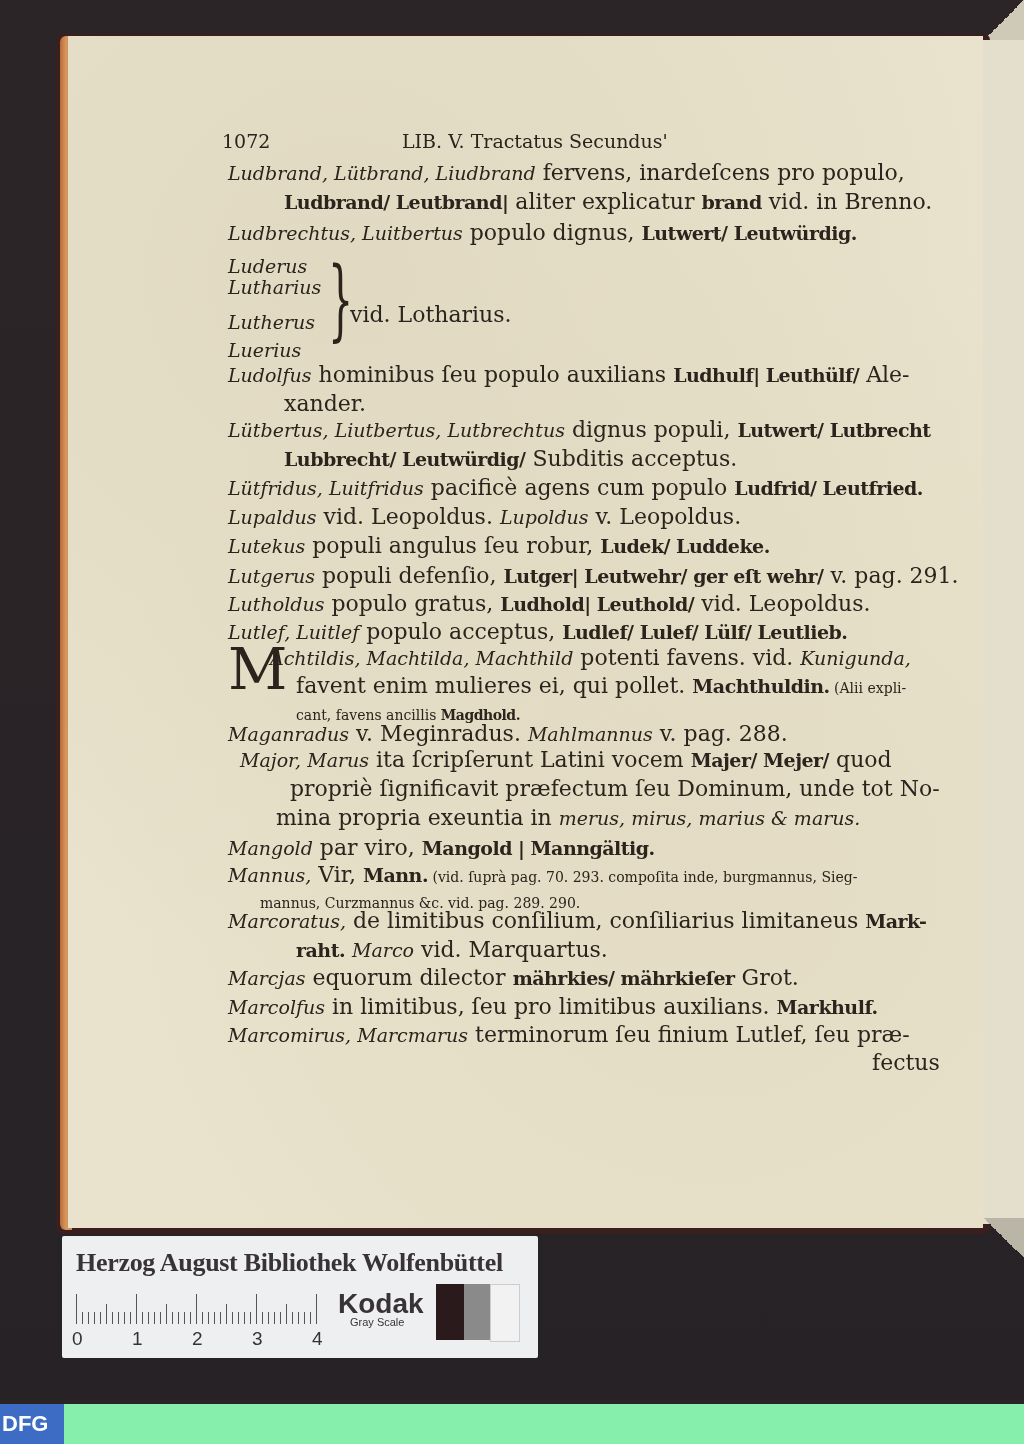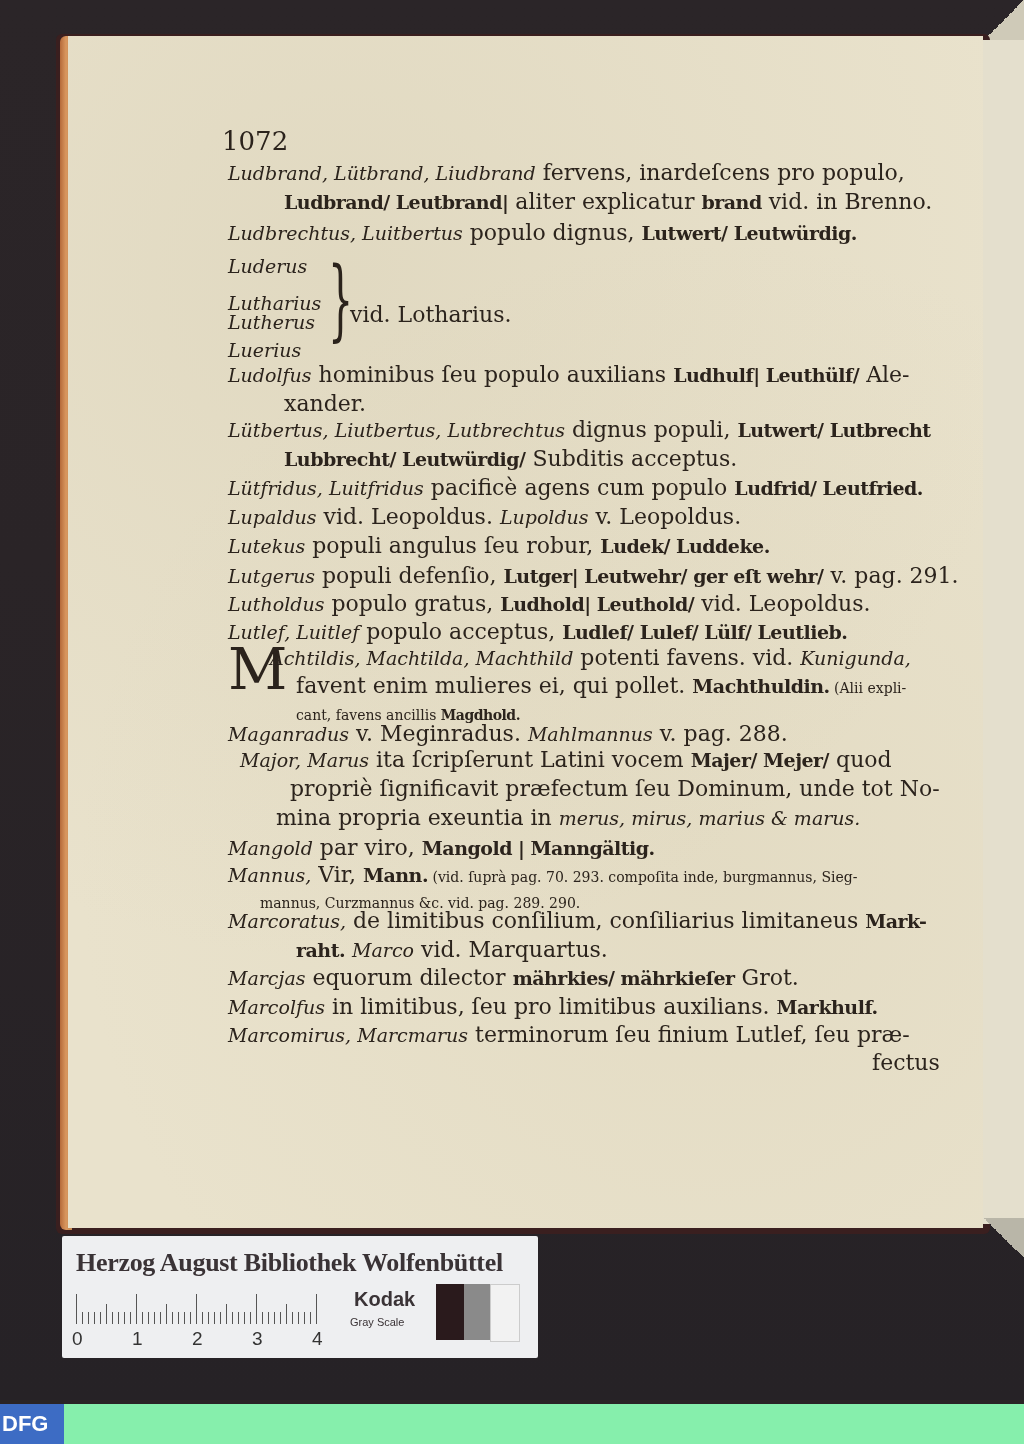--- a/index.html
+++ b/index.html
@@ -44,21 +44,21 @@
   .text-block {
     position:absolute; left:0; top:0; width:1024px; height:1100px;
     color:#2b231c;
   }
   .line {
     position:absolute; white-space:nowrap; font-size:22px; line-height:26px;
   }
   .it { font-style:italic; font-family:"DejaVu Serif", serif; font-size:19px; }
   .bl { font-family:"DejaVu Serif", serif; font-weight:bold; font-size:19px; letter-spacing:-0.5px; }
   .sm { font-size:14px; }
-  .header { font-size:26px; }
+  .header { font-size:19px; }
   .dropcap {
     position:absolute; left:228px; top:640px; font-size:58px; line-height:58px;
     font-family:"DejaVu Serif", serif; color:#2b231c;
   }
   .brace {
     position:absolute; left:328px; top:252px; font-size:88px; line-height:96px;
     font-family:"DejaVu Serif", serif; color:#2b231c; transform:scaleX(0.45);
     transform-origin:left top;
   }
 
@@ -74,21 +74,21 @@
   .ruler {
     position:absolute; left:14px; top:58px; width:246px; height:30px;
   }
   .tick { position:absolute; bottom:0; width:1px; background:#555; }
   .ruler-nums { position:absolute; left:10px; top:92px; width:270px; height:24px; }
   .ruler-num {
     position:absolute; font-family:"Liberation Sans", sans-serif; font-size:19px; color:#333;
   }
   .kodak {
     position:absolute; left:276px; top:52px; font-family:"Liberation Sans", sans-serif;
-    font-weight:bold; font-size:20px; color:#3a3336;margin-left:16px;
+    font-weight:bold; font-size:28px; color:#3a3336;
   }
   .kodak-sub {
     position:absolute; left:288px; top:80px; font-family:"Liberation Sans", sans-serif;
     font-size:11px; color:#3a3336;
   }
   .swatch { position:absolute; top:48px; height:56px; }
 
   .footer {
     position:absolute; left:0; top:1404px; width:1024px; height:40px;
     background:#86efac;
@@ -110,28 +110,29 @@
 <div class="bg-dark"></div>
 <div class="next-page-corner-top"></div>
 <div class="page-shadow"></div>
 <div class="page-edge"></div>
 <div class="next-page"></div>
 <div class="next-page-corner-bot"></div>
 <div class="page"></div>
 
 <div class="text-block">
   <div class="line header" style="left:222px;top:128px;">1072</div>
+  <div class="line header" style="left:402px;top:128px;">LIB. V.  Tractatus Secundus'</div>
   <div class="dropcap">M</div>
   <div class="brace">}</div>
   <div id="lines-container">
       <div class="line" style="left: 228px; top: 160px;"><span class="it">Ludbrand, Lütbrand, Liudbrand</span><span> fervens, inardeſcens pro populo,</span></div>
       <div class="line" style="left: 284px; top: 189px;"><span class="bl">Ludbrand/ Leutbrand|</span><span> aliter explicatur </span><span class="bl">brand</span><span> vid. in Brenno.</span></div>
       <div class="line" style="left: 228px; top: 220px;"><span class="it">Ludbrechtus, Luitbertus</span><span> populo dignus, </span><span class="bl">Lutwert/ Leutwürdig.</span></div>
       <div class="line" style="left: 228px; top: 253px;"><span class="it">Luderus</span></div>
-      <div class="line" style="left: 228px; top: 290px;"><span class="it">Lutharius</span></div>
+      <div class="line" style="left: 228px; top: 274px;"><span class="it">Lutharius</span></div>
       <div class="line" style="left: 228px; top: 309px;"><span class="it">Lutherus</span></div>
       <div class="line" style="left: 228px; top: 337px;"><span class="it">Luerius</span></div>
       <div class="line" style="left: 350px; top: 302px;"><span>vid. Lotharius.</span></div>
       <div class="line" style="left: 228px; top: 362px;"><span class="it">Ludolfus</span><span> hominibus ſeu populo auxilians </span><span class="bl">Ludhulf|  Leuthülf/</span><span> Ale-</span></div>
       <div class="line" style="left: 284px; top: 391px;"><span>xander.</span></div>
       <div class="line" style="left: 228px; top: 417px;"><span class="it">Lütbertus, Liutbertus, Lutbrechtus</span><span> dignus populi, </span><span class="bl">Lutwert/ Lutbrecht</span></div>
       <div class="line" style="left: 284px; top: 446px;"><span class="bl">Lubbrecht/ Leutwürdig/</span><span> Subditis acceptus.</span></div>
       <div class="line" style="left: 228px; top: 475px;"><span class="it">Lütfridus, Luitfridus</span><span>  pacificè agens cum populo </span><span class="bl">Ludfrid/ Leutfried.</span></div>
       <div class="line" style="left: 228px; top: 504px;"><span class="it">Lupaldus</span><span> vid. Leopoldus.          </span><span class="it">Lupoldus</span><span> v. Leopoldus.</span></div>
       <div class="line" style="left: 228px; top: 533px;"><span class="it">Lutekus</span><span>  populi angulus ſeu robur, </span><span class="bl">Ludek/ Luddeke.</span></div>

